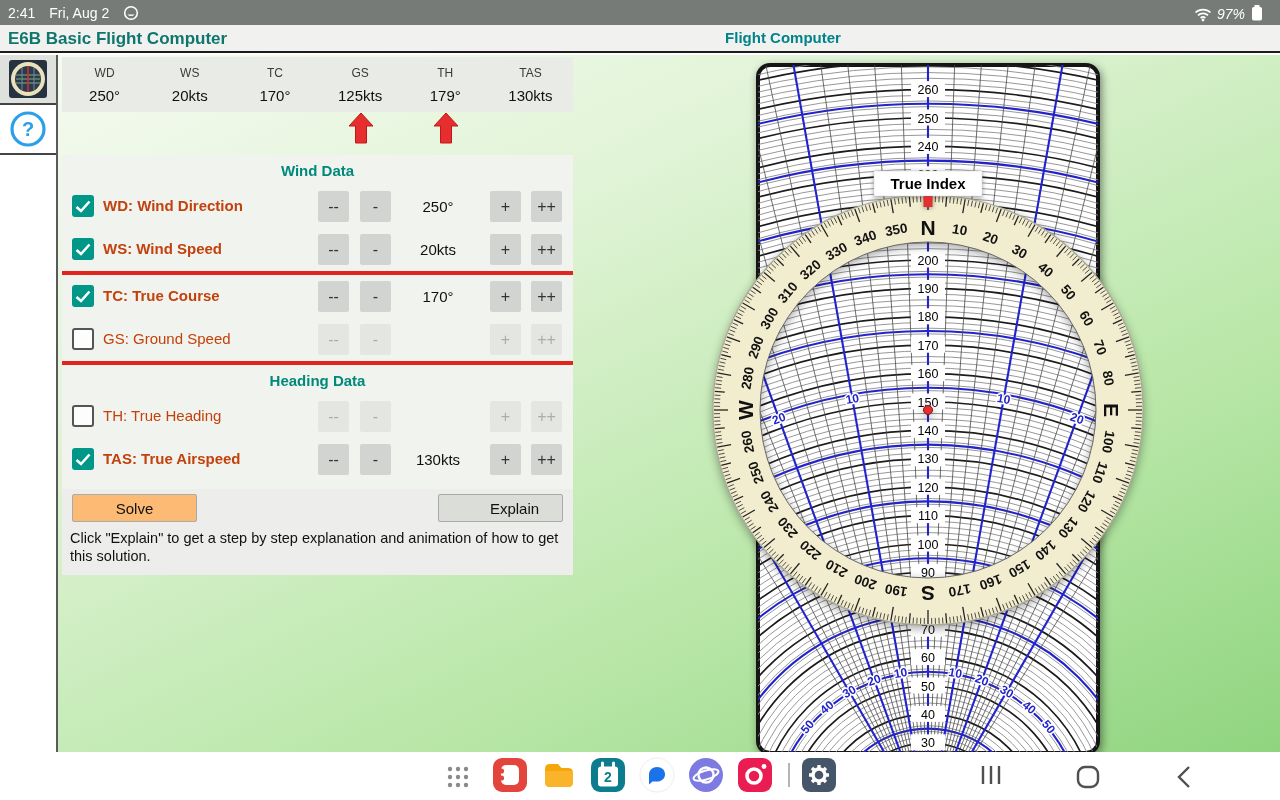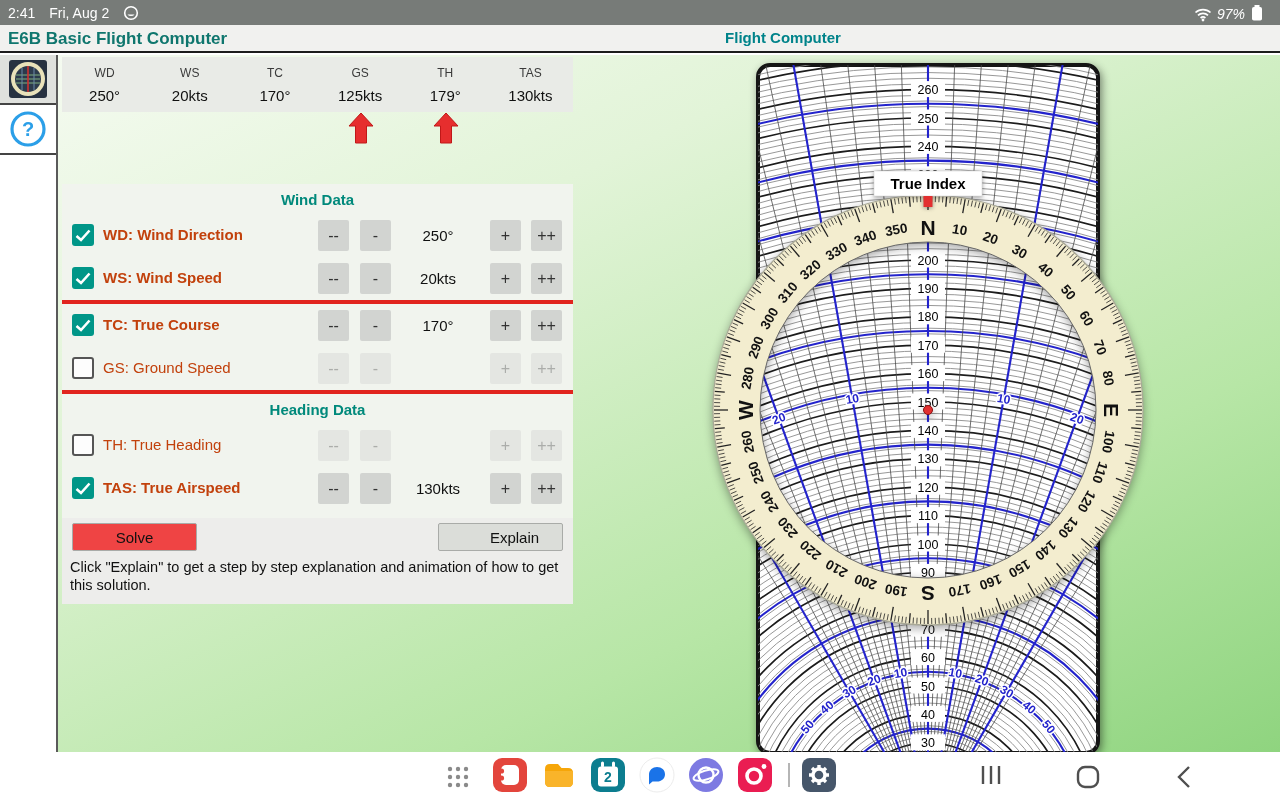--- a/index.html
+++ b/index.html
@@ -33,42 +33,42 @@
   
   .results { position:absolute; left:62px; top:57px; width:511px; height:55px;
     background:#e9ebe7; display:flex; }
   .res-col { flex:1; display:flex; flex-direction:column; align-items:center; justify-content:center; gap:7px; }
   .res-label { font-size:12px; color:#3a3a3a; }
   .res-value { font-size:15px; color:#101010; }
   .arrow { position:absolute; top:112px; width:26px; height:32px; }
   .arrow.gs { left:348px; } .arrow.th { left:433px; }
 
   
-  .card { position:absolute; left:62px; top:155px; width:511px; background:#f1f4ee;margin-top:29px; }
+  .card { position:absolute; left:62px; top:155px; width:511px; background:#f1f4ee; }
   .sec-title { height:30px; display:flex; align-items:center; justify-content:center;
     font-size:15px; font-weight:700; color:#00897b; }
   .row { position:relative; height:43px; }
   .cb { position:absolute; left:10px; top:10px; width:22px; height:22px; border-radius:3px;
     display:flex; align-items:center; justify-content:center; }
   .row.checked .cb { background:#009688; }
   .row.unchecked .cb { background:#fdfdfd; border:2px solid #555; }
   .row-label { position:absolute; left:41px; top:12px; font-size:15px; color:#c2410c; }
   .row.checked .row-label { font-weight:700; }
   .ctl-btn { position:absolute; top:6px; width:31px; height:31px; border:none; border-radius:2px;
     background:#d2d4d1; color:#333; font-size:16px; font-family:"Liberation Sans",sans-serif; }
   .row.unchecked .ctl-btn { background:#e4e6e2; color:#abadaa; }
   .btn-dec2{left:256px;} .btn-dec1{left:298px;} .btn-inc1{left:428px;} .btn-inc2{left:469px;}
   .row-value { position:absolute; left:330px; top:13px; width:92px; text-align:center;
     font-size:15px; color:#101010; }
   .divider { height:4px; background:#e1241e; }
 
   .action-strip { position:relative; height:38px; background:#ededeb; margin-top:8px; }
   .act-btn { position:absolute; top:5px; width:125px; height:28px; border:1px solid #a9aba8;
     border-radius:2px; font-size:15px; color:#111; font-family:"Liberation Sans",sans-serif; }
-  .solve { left:10px; background:#ef4444; }
+  .solve { left:10px; background:#fdba74; }
   .explain { left:376px; background:#dbddd9;padding-left:28px; }
   .hint { background:#ededeb; padding:2px 8px 10px 8px; font-size:14.5px; color:#111; line-height:1.25; }
 
   
   .wheel-wrap { position:absolute; left:640px; top:55px; width:580px; height:700px; }
   svg text { font-family:"Liberation Sans", sans-serif; }
   .g-slide { filter:drop-shadow(2px 3px 4px rgba(0,0,0,.45)); }
   .g-rose  { filter:drop-shadow(0 3px 5px rgba(0,0,0,.35)); }
   .g-ti    { filter:drop-shadow(0 1px 2px rgba(0,0,0,.4)); }
 

